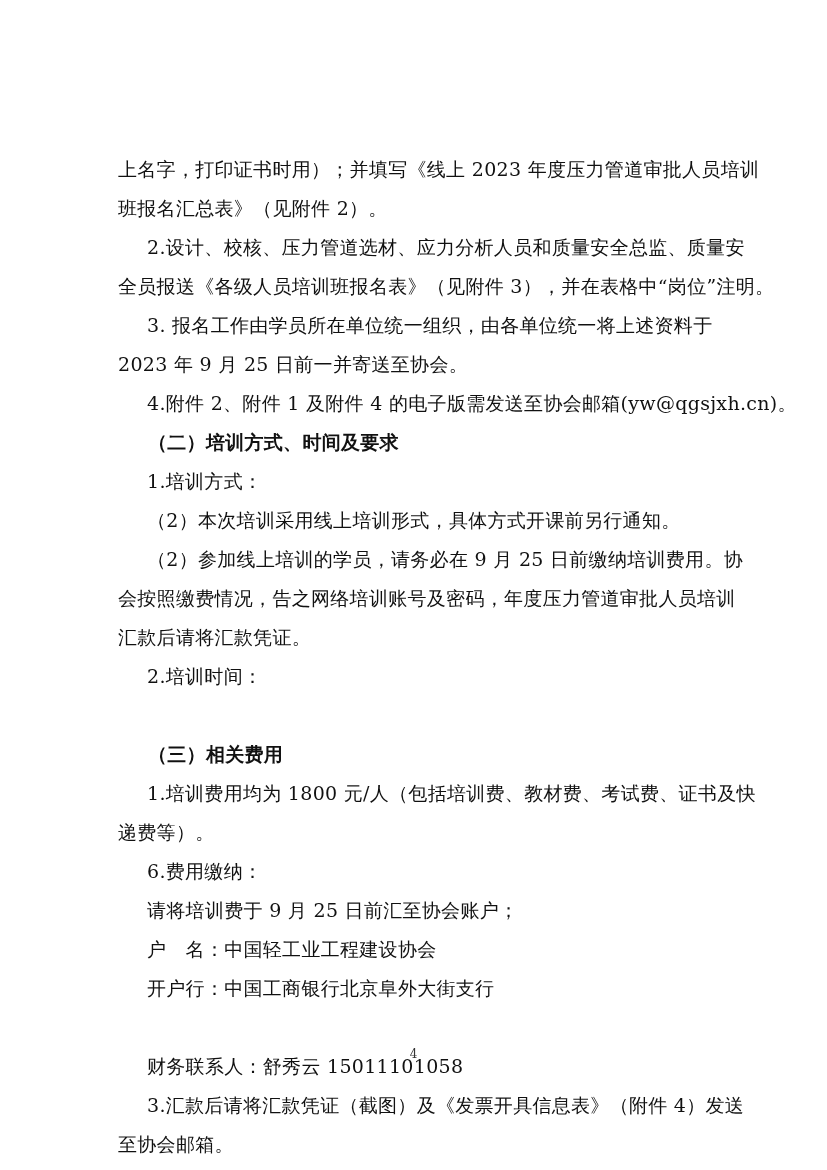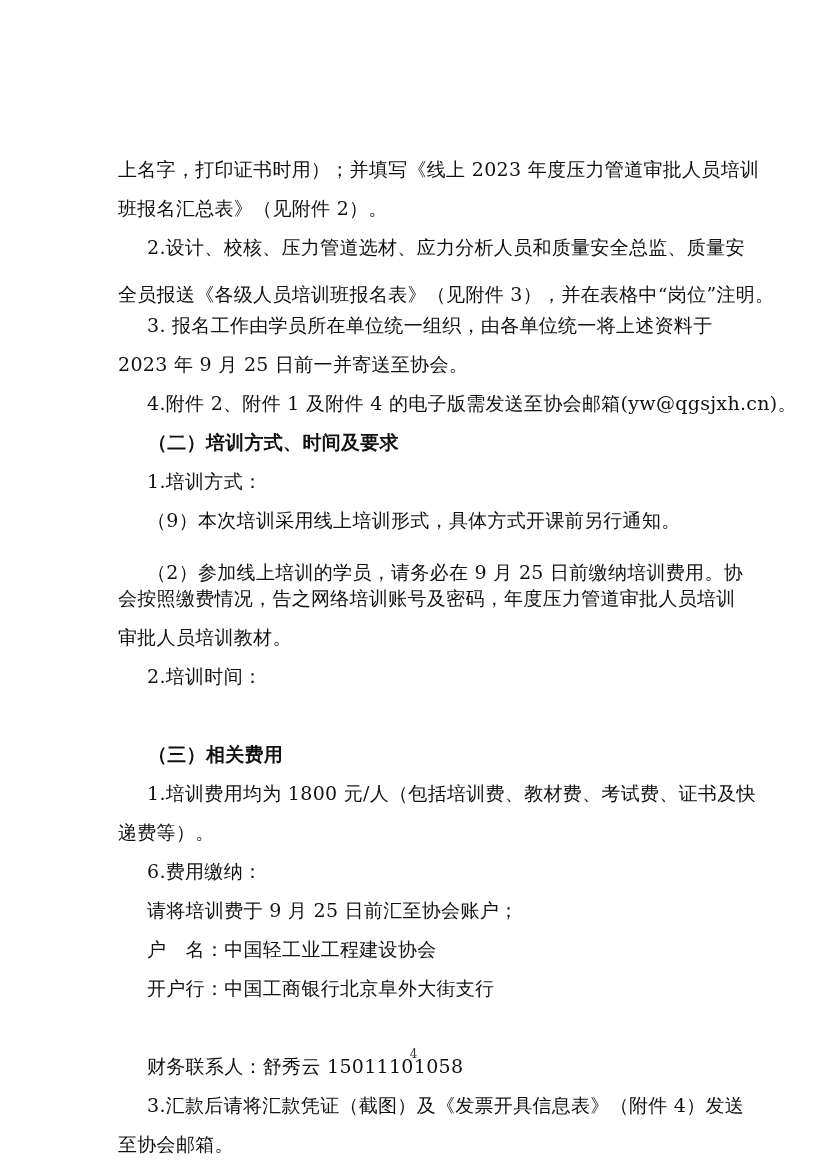--- a/index.html
+++ b/index.html
@@ -12,30 +12,30 @@
   .heading { left: 148px; }
   .pageno { position: absolute; left: 0; width: 827px; text-align: center; top: 1047px; font-size: 12px; color: #333; }
 </style>
 </head>
 <body>
 
 <div class="page">
   <div class="line" style="top:157px">上名字，打印证书时用）；并填写《线上 2023 年度压力管道审批人员培训</div>
   <div class="line" style="top:196px">班报名汇总表》（见附件 2）。</div>
   <div class="line indent" style="top:235px">2.设计、校核、压力管道选材、应力分析人员和质量安全总监、质量安</div>
-  <div class="line" style="top:282px">全员报送《各级人员培训班报名表》（见附件 3），并在表格中“岗位”注明。</div>
+  <div class="line" style="top:274px">全员报送《各级人员培训班报名表》（见附件 3），并在表格中“岗位”注明。</div>
   <div class="line indent" style="top:313px">3. 报名工作由学员所在单位统一组织，由各单位统一将上述资料于</div>
   <div class="line" style="top:352px">2023 年 9 月 25 日前一并寄送至协会。</div>
   <div class="line indent" style="top:391px">4.附件 2、附件 1 及附件 4 的电子版需发送至协会邮箱(yw@qgsjxh.cn)。</div>
   <div class="line heading bold" style="top:430px">（二）培训方式、时间及要求</div>
   <div class="line indent" style="top:469px">1.培训方式：</div>
-  <div class="line indent" style="top:508px">（9）本次培训采用线上培训形式，具体方式开课前另行通知。</div>
-  <div class="line indent" style="top:560px">（2）参加线上培训的学员，请务必在 9 月 25 日前缴纳培训费用。协</div>
+  <div class="line indent" style="top:508px">（2）本次培训采用线上培训形式，具体方式开课前另行通知。</div>
+  <div class="line indent" style="top:547px">（2）参加线上培训的学员，请务必在 9 月 25 日前缴纳培训费用。协</div>
   <div class="line" style="top:586px">会按照缴费情况，告之网络培训账号及密码，年度压力管道审批人员培训</div>
-  <div class="line" style="top:625px">审批人员培训教材。</div>
+  <div class="line" style="top:625px">汇款后请将汇款凭证。</div>
   <div class="line indent" style="top:664px">2.培训时间：</div>
   <div class="line heading bold" style="top:742px">（三）相关费用</div>
   <div class="line indent" style="top:781px">1.培训费用均为 1800 元/人（包括培训费、教材费、考试费、证书及快</div>
   <div class="line" style="top:820px">递费等）。</div>
   <div class="line indent" style="top:859px">6.费用缴纳：</div>
   <div class="line indent" style="top:898px">请将培训费于 9 月 25 日前汇至协会账户；</div>
   <div class="line indent" style="top:937px">户　名：中国轻工业工程建设协会</div>
   <div class="line indent" style="top:976px">开户行：中国工商银行北京阜外大街支行</div>
   <div class="line indent" style="top:1054px">财务联系人：舒秀云        15011101058</div>
   <div class="line indent" style="top:1093px">3.汇款后请将汇款凭证（截图）及《发票开具信息表》（附件 4）发送</div>

